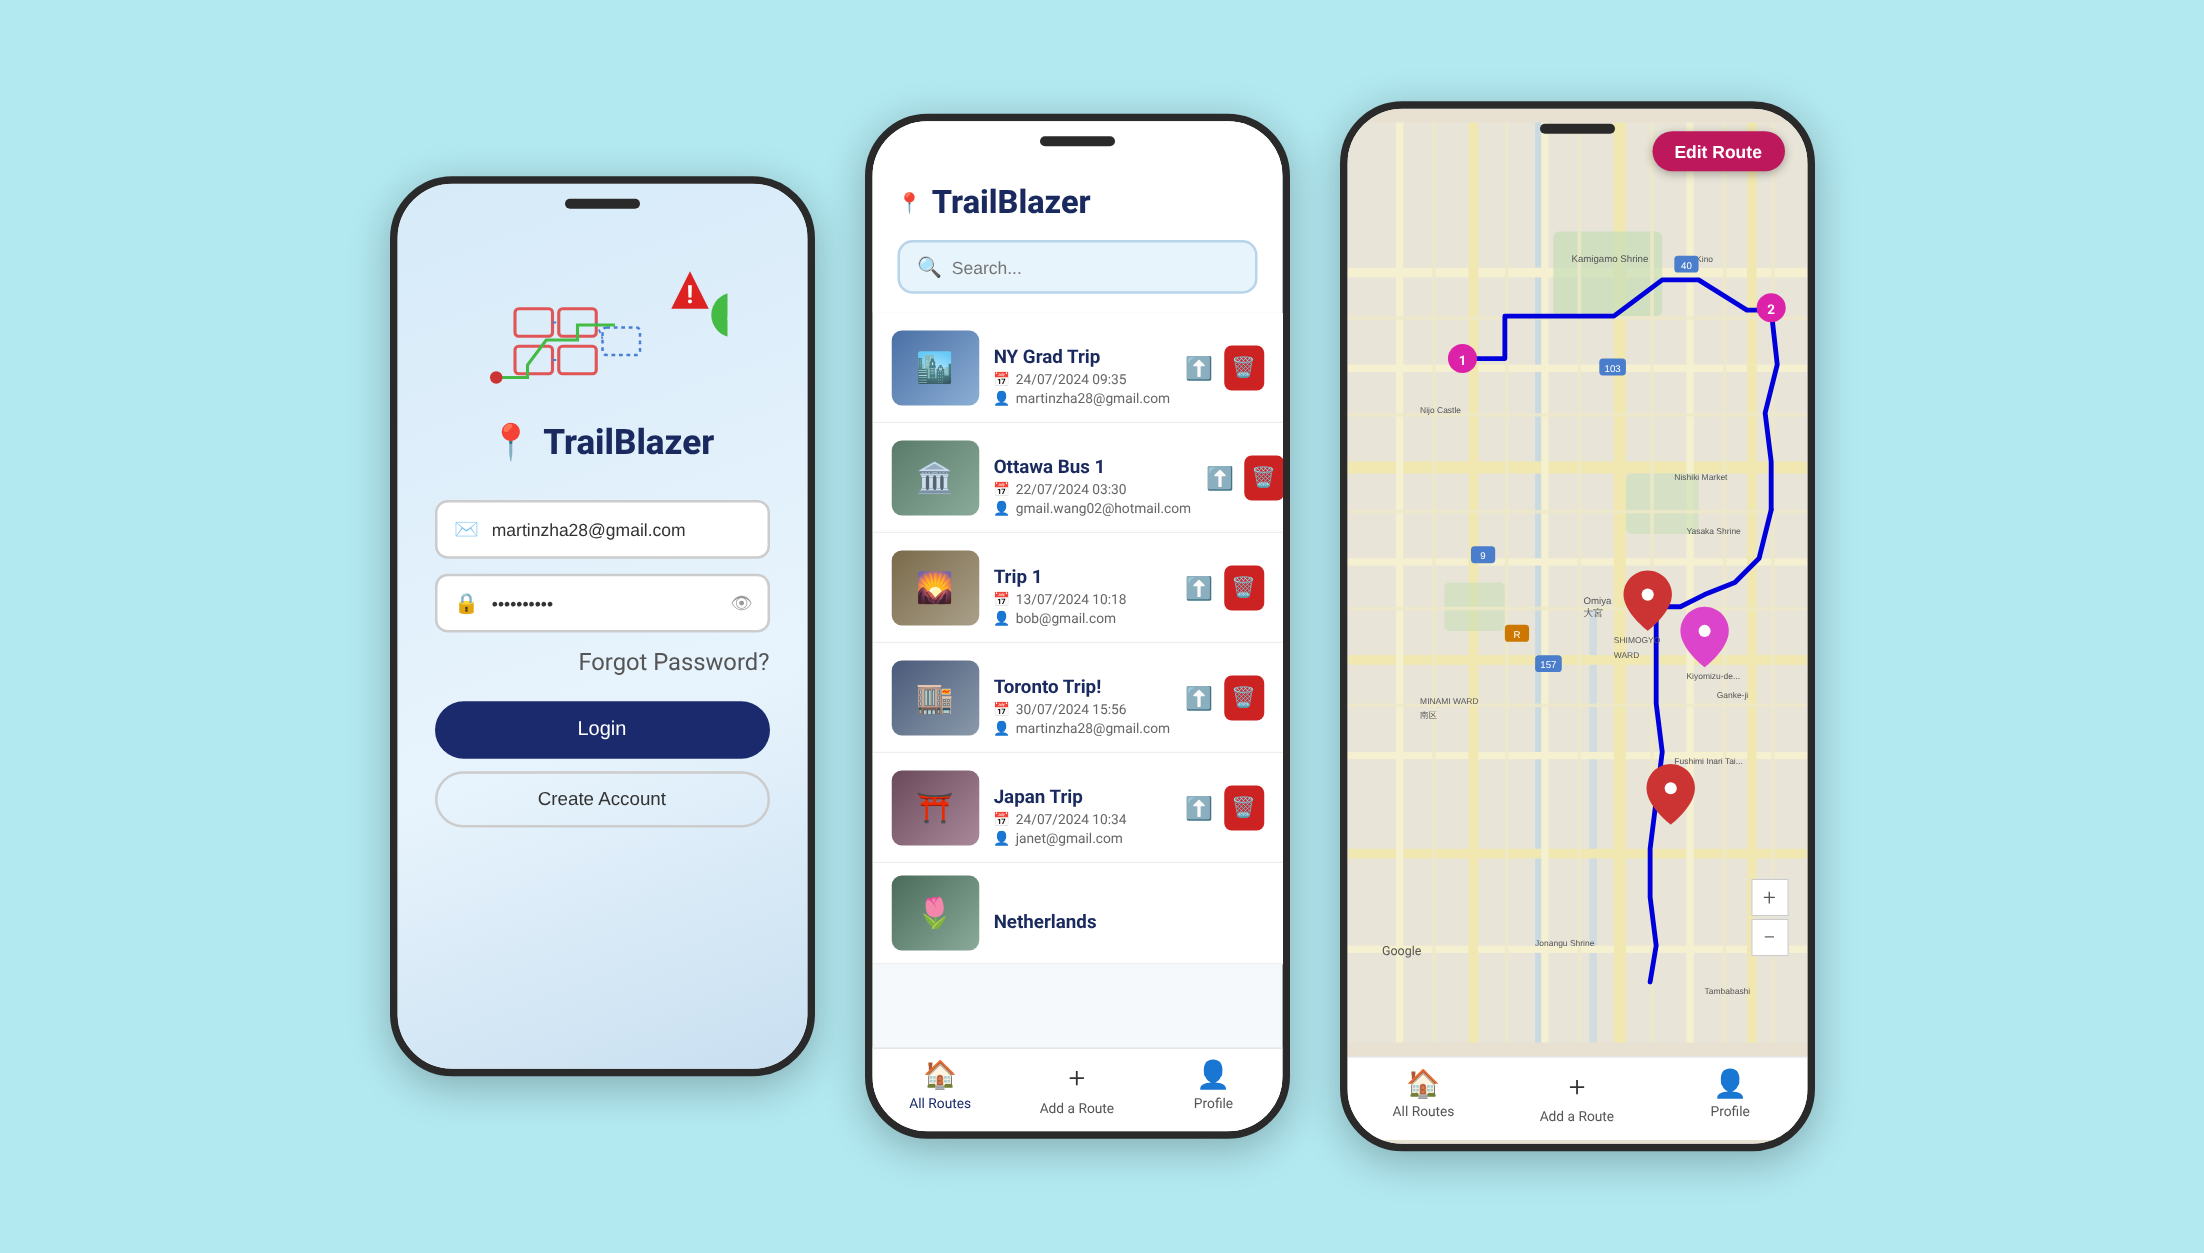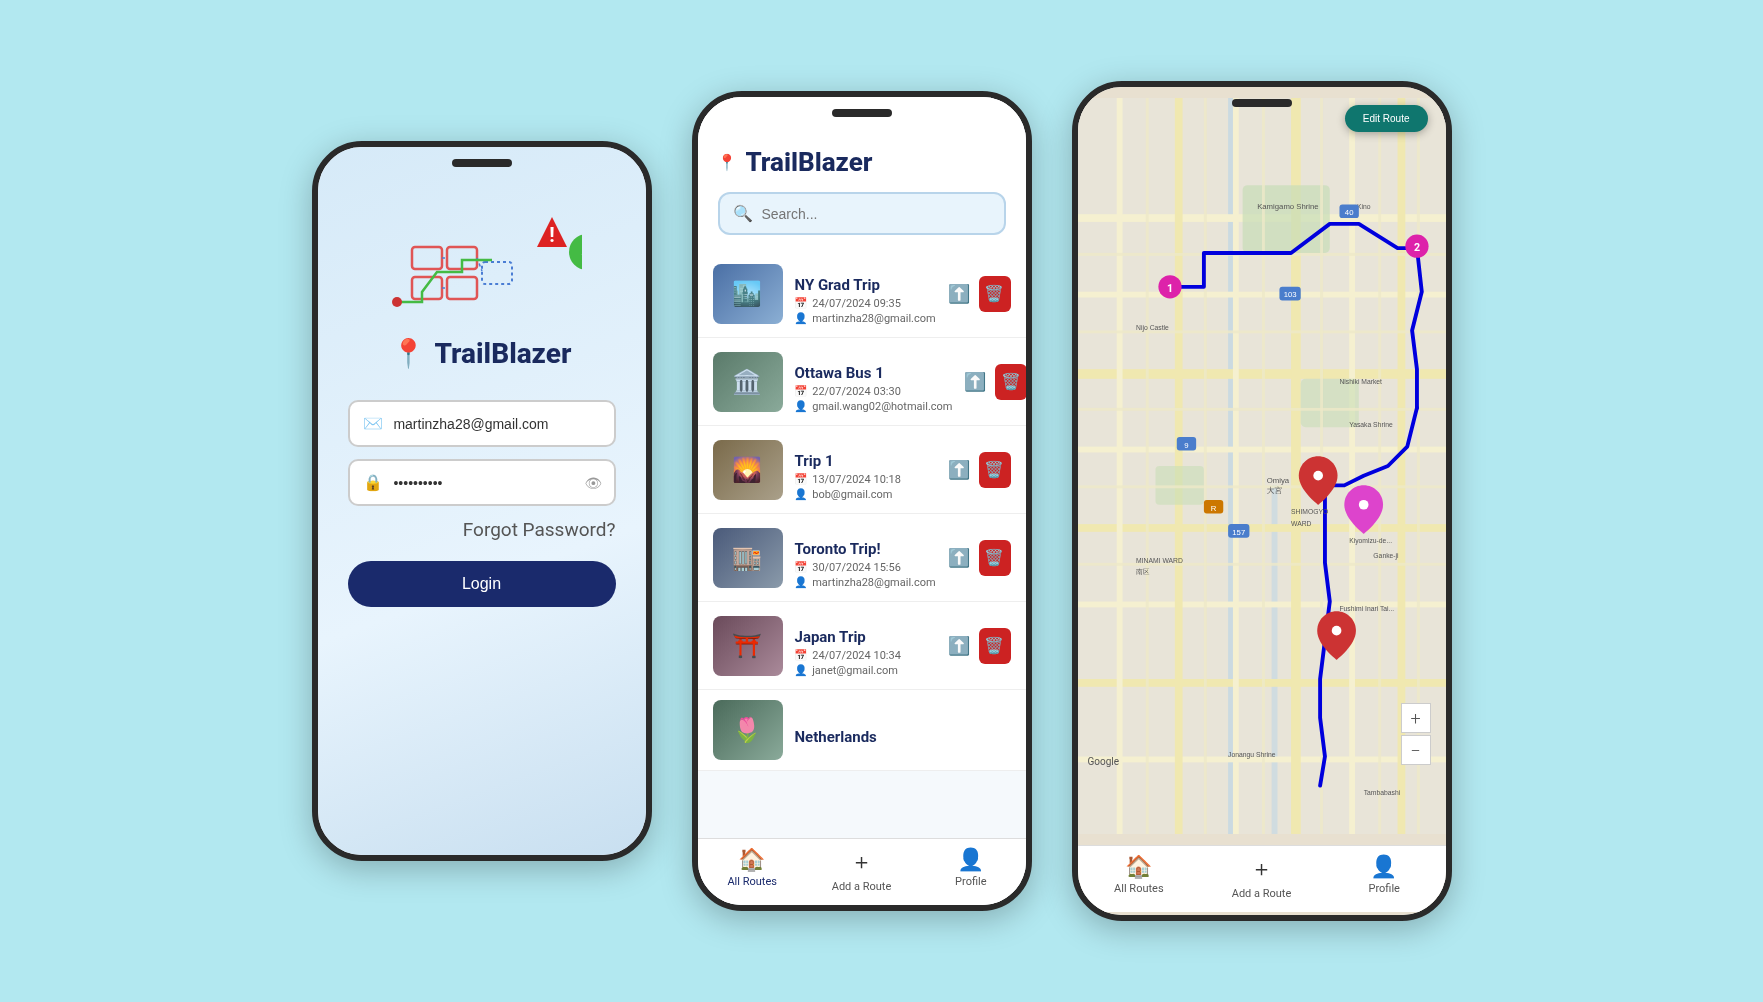--- a/index.html
+++ b/index.html
@@ -319,27 +319,27 @@
     
     .map-svg {
       width: 100%;
       height: 100%;
     }
 
     .edit-route-btn {
       position: absolute;
       top: 18px;
       right: 18px;
-      background: #0f766e;
+      background: #be185d;
       color: white;
       border: none;
       border-radius: 20px;
       padding: 8px 18px;
-      font-size: 10px;
-      font-weight: 400;
+      font-size: 14px;
+      font-weight: 700;
       cursor: pointer;
       z-index: 10;
       box-shadow: 0 2px 8px rgba(0,0,0,0.3);
     }
 
     .map-zoom-controls {
       position: absolute;
       bottom: 80px;
       right: 15px;
       display: flex;
@@ -357,21 +357,21 @@
       justify-content: center;
       cursor: pointer;
       font-size: 18px;
       font-weight: 300;
       color: #555;
     }
 
     .google-watermark {
       position: absolute;
       bottom: 78px;
-      left: 10px;
+      left: 28px;
       font-size: 10px;
       color: #555;
       z-index: 10;
     }
 
     
     .thumb-city {
       width: 100%;
       height: 100%;
       display: flex;
@@ -424,20 +424,21 @@
     <div class="input-field">
       <span class="input-icon">🔒</span>
       <input type="password" value="••••••••••" style="">
       <span class="eye-icon">👁</span>
     </div>
 
     <div class="forgot-password">Forgot Password?</div>
 
     <button class="btn-login">Login</button>
 
+    <button class="btn-create">Create Account</button>
 
   </div>
 </div>
 
 <div class="phone phone-routes">
   <div class="screen">
 
     <div class="routes-header">
 
       <div class="routes-logo">

